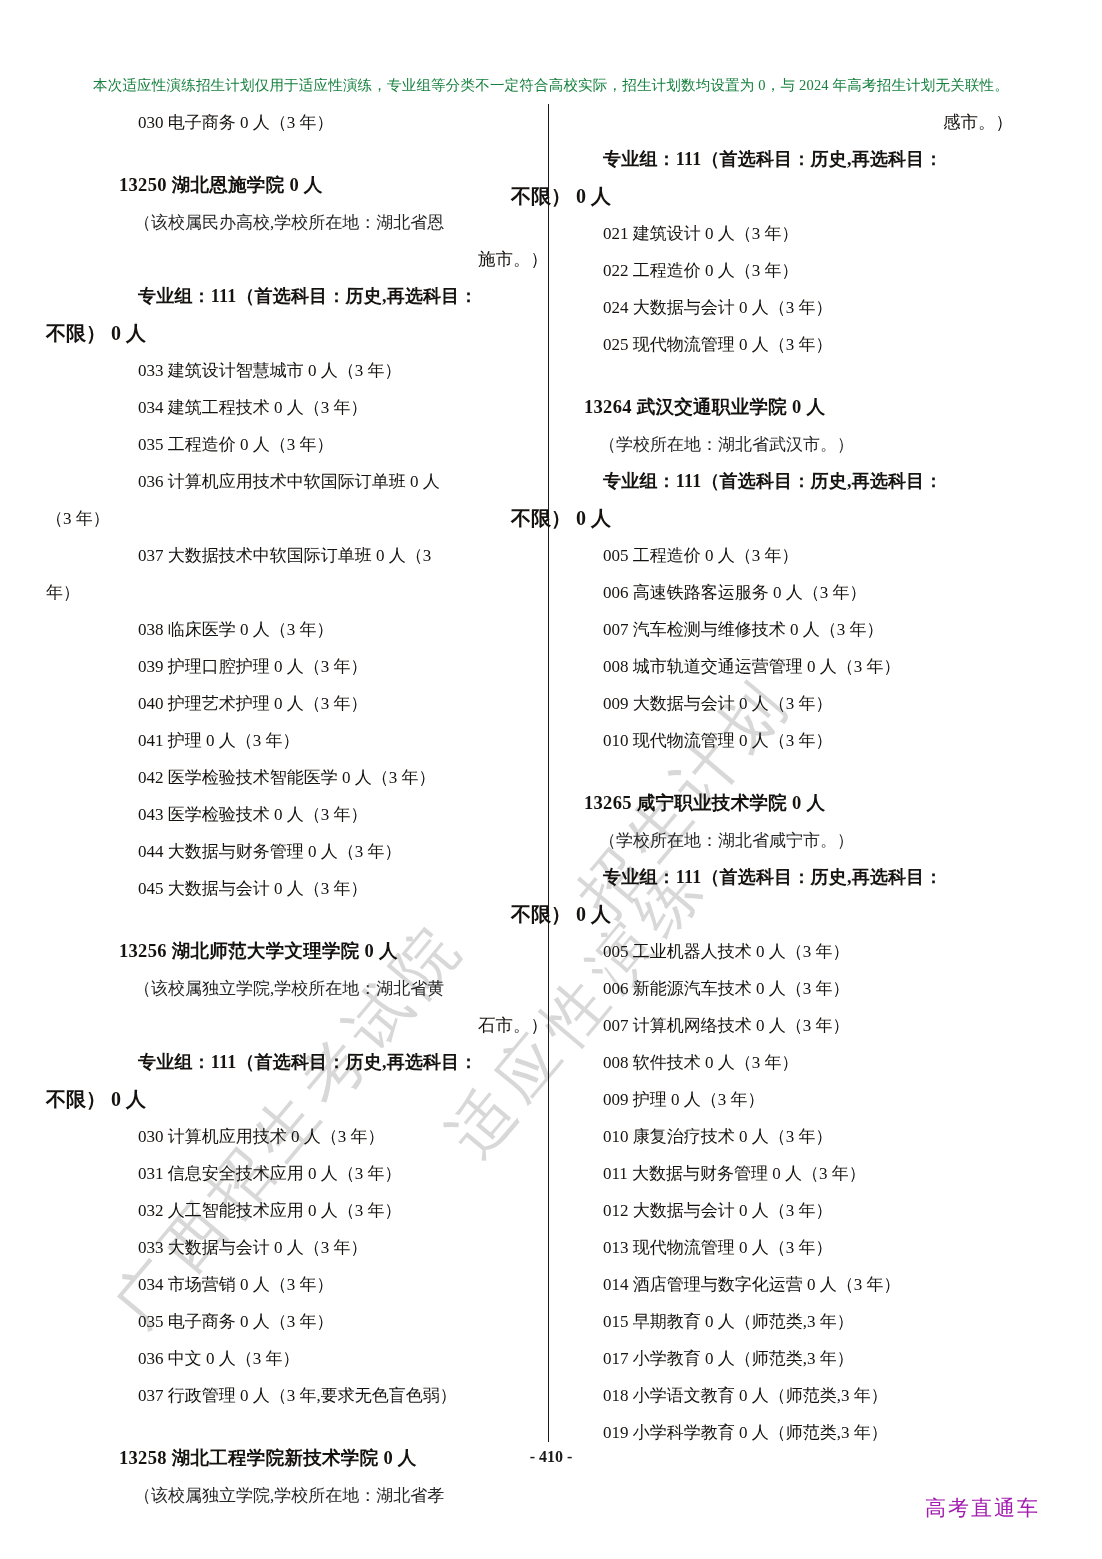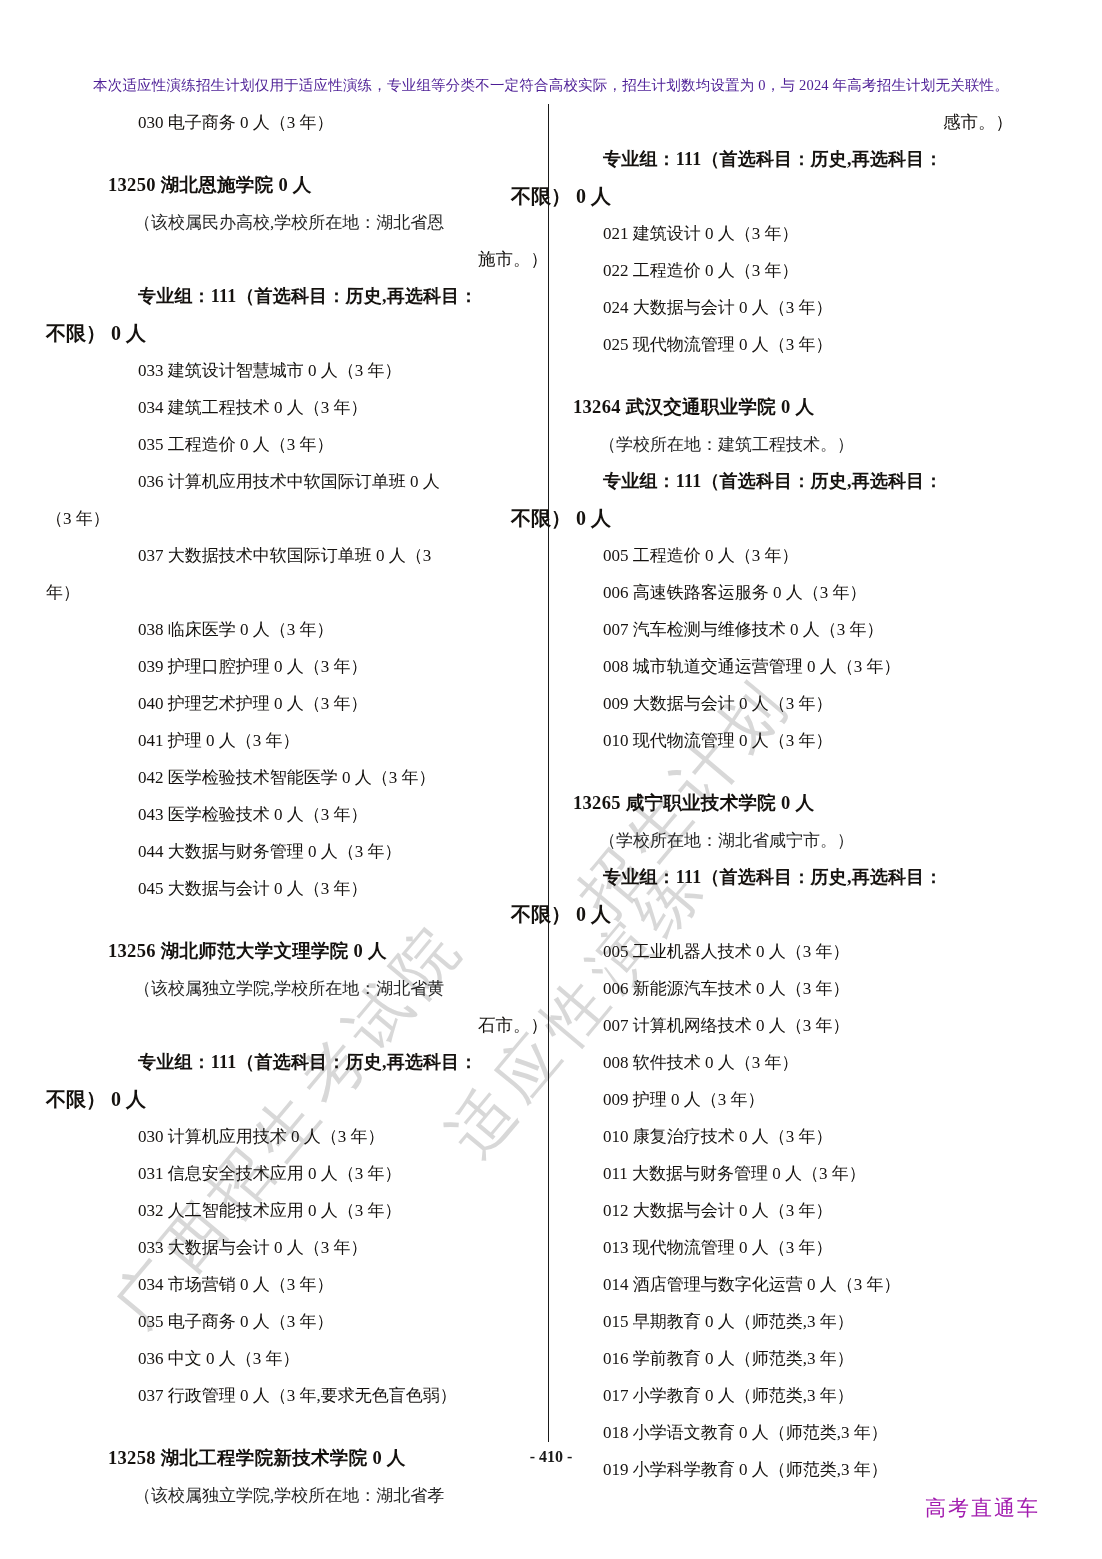--- a/index.html
+++ b/index.html
@@ -38,21 +38,21 @@
   .wm-1 { left: 95px;  top: 1290px; transform: rotate(-50deg); }
   .wm-2 { left: 430px; top: 1120px; transform: rotate(-50deg); }
   .wm-3 { left: 560px; top: 880px;  transform: rotate(-50deg); }
 
   
   .warn {
     position: absolute;
     left: 0; right: 0;
     top: 76px;
     text-align: center;
-    color: #4c1d95;
+    color: #15803d;
     font-size: 14.5px;
     letter-spacing: .2px;
     font-family: "Liberation Serif", serif;
     z-index: 4;
     white-space: nowrap;
   }
 
   
   .cols {
     position: absolute;
@@ -85,20 +85,21 @@
     margin-left: -62px;
     white-space: nowrap;
     text-align: right;
   }
   .school {
     font-weight: bold;
     font-size: 18.5px;
     margin-top: 26px;
     white-space: nowrap;
     letter-spacing: .3px;
+    margin-left: 11px;
   }
   .note {
     text-indent: 26px;
     font-size: 17px;
     color: #262626;
   }
   .group {
     font-weight: bold;
     font-size: 18px;
     text-indent: 30px;
@@ -208,21 +209,21 @@
       <div class="group">专业组：111（首选科目：历史,再选科目：</div>
       <div class="group-cont">不限） 0 人</div>
       <div id="right-top-majors">
           <div class="major">021 建筑设计 0 人（3 年）</div>
           <div class="major">022 工程造价 0 人（3 年）</div>
           <div class="major">024 大数据与会计 0 人（3 年）</div>
           <div class="major">025 现代物流管理 0 人（3 年）</div>
         </div>
       <div id="right-blocks">
           <div class="school">13264 武汉交通职业学院 0 人</div>
-          <div class="note">（学校所在地：建筑工程技术。）</div>
+          <div class="note">（学校所在地：湖北省武汉市。）</div>
           <div class="group">专业组：111（首选科目：历史,再选科目：</div>
           <div class="group-cont">不限） 0 人</div>
           <div class="major">005 工程造价 0 人（3 年）</div>
           <div class="major">006 高速铁路客运服务 0 人（3 年）</div>
           <div class="major">007 汽车检测与维修技术 0 人（3 年）</div>
           <div class="major">008 城市轨道交通运营管理 0 人（3 年）</div>
           <div class="major">009 大数据与会计 0 人（3 年）</div>
           <div class="major">010 现代物流管理 0 人（3 年）</div>
           <div class="school">13265 咸宁职业技术学院 0 人</div>
           <div class="note">（学校所在地：湖北省咸宁市。）</div>
@@ -232,21 +233,20 @@
           <div class="major">006 新能源汽车技术 0 人（3 年）</div>
           <div class="major">007 计算机网络技术 0 人（3 年）</div>
           <div class="major">008 软件技术 0 人（3 年）</div>
           <div class="major">009 护理 0 人（3 年）</div>
           <div class="major">010 康复治疗技术 0 人（3 年）</div>
           <div class="major">011 大数据与财务管理 0 人（3 年）</div>
           <div class="major">012 大数据与会计 0 人（3 年）</div>
           <div class="major">013 现代物流管理 0 人（3 年）</div>
           <div class="major">014 酒店管理与数字化运营 0 人（3 年）</div>
           <div class="major">015 早期教育 0 人（师范类,3 年）</div>
-          <div class="major">016 学前教育 0 人（师范类,3 年）</div>
           <div class="major">017 小学教育 0 人（师范类,3 年）</div>
           <div class="major">018 小学语文教育 0 人（师范类,3 年）</div>
           <div class="major">019 小学科学教育 0 人（师范类,3 年）</div>
         </div>
     </div>
   </div>
 
   <div class="pageno">- 410 -</div>
   <div class="brand">高考直通车</div>
 

